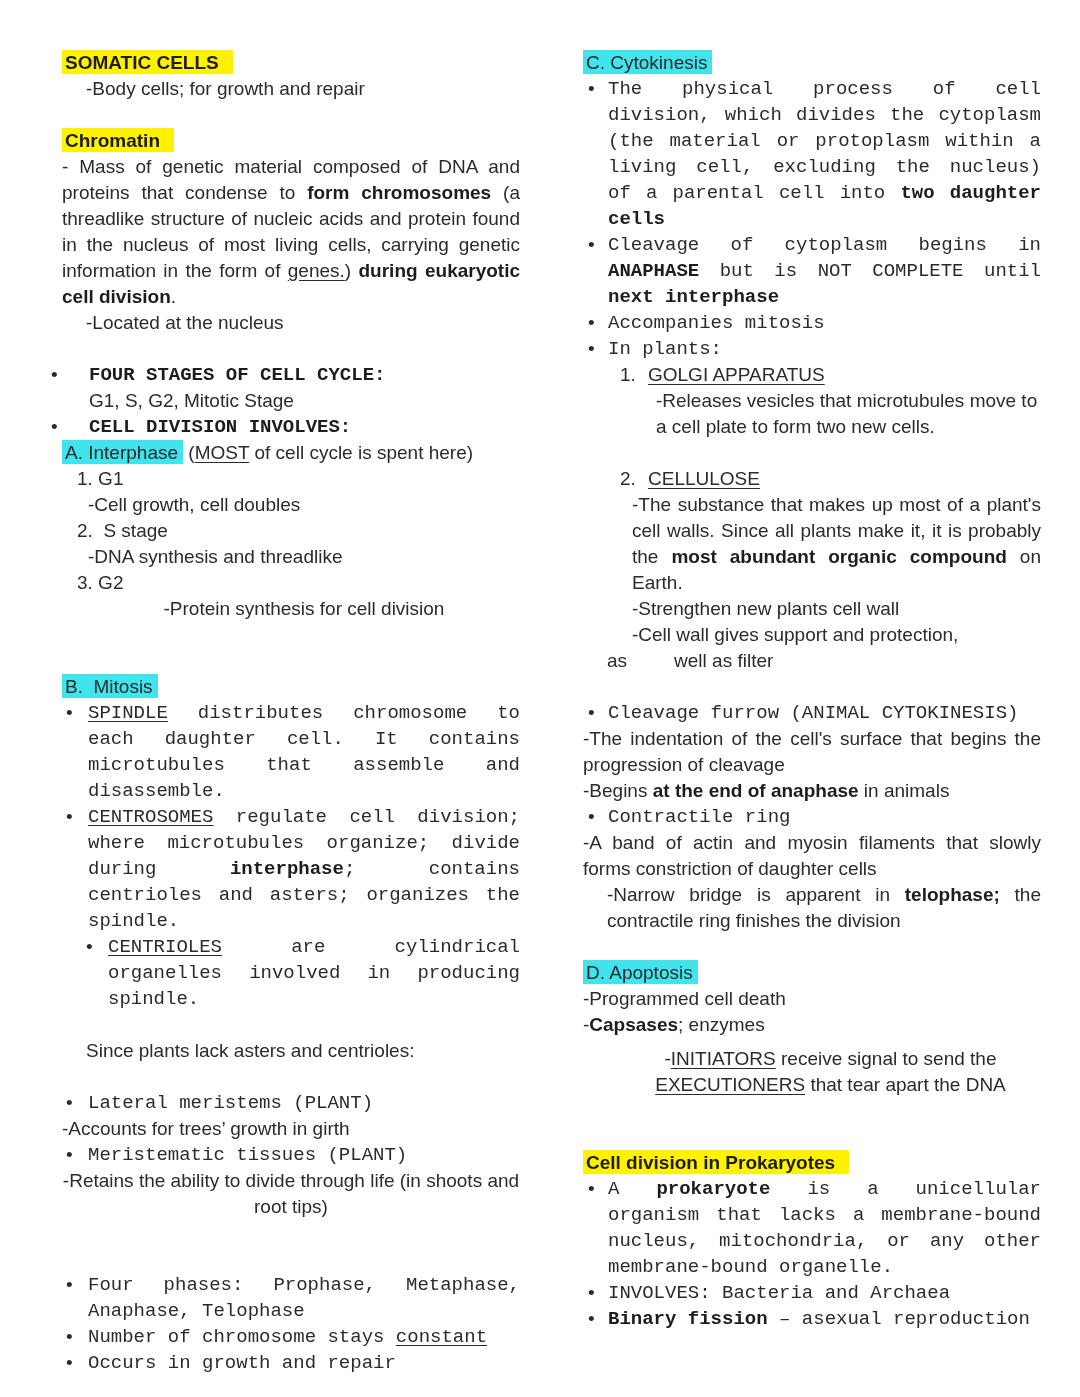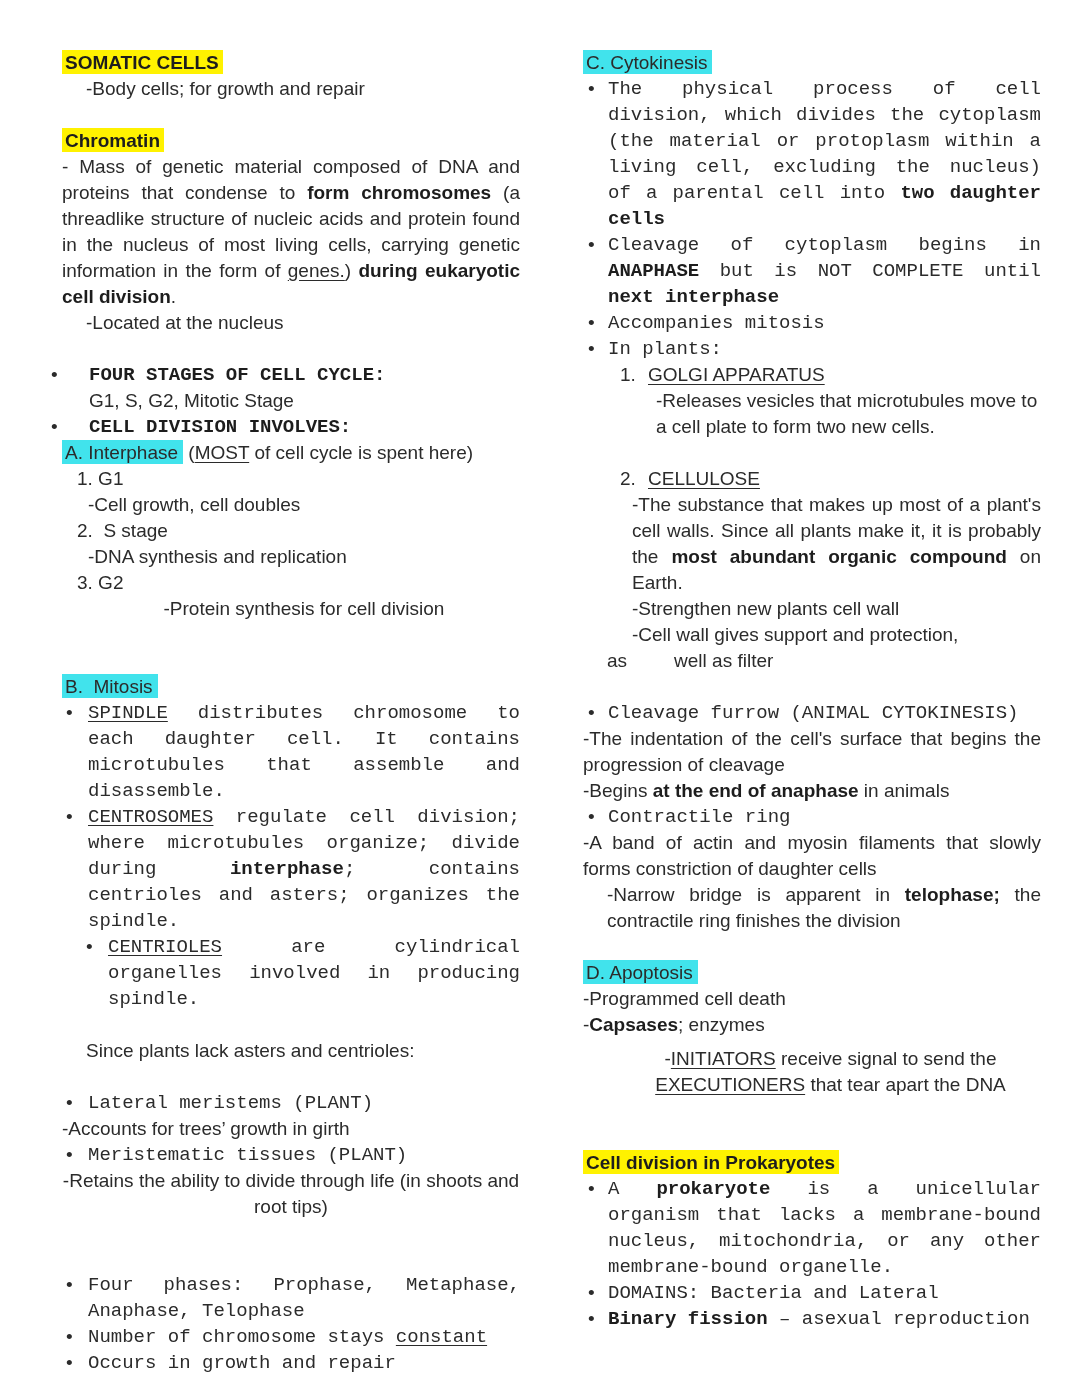--- a/index.html
+++ b/index.html
@@ -11,21 +11,21 @@
     font-size:19px; line-height:26px; color:#2b2b2b;
     overflow:hidden;
   }
   .cols { display:flex; gap:63px; align-items:flex-start; }
   .col { width:458px; flex:0 0 458px; }
   p { margin:0; }
   .just { text-align:justify; }
   .pre { white-space:pre-wrap; }
   b { font-weight:700; color:#1d1d1d; }
   u { text-underline-offset:3px; }
-  .hl-y { background:#fff200; font-weight:700; color:#1d1d1d; padding:2px 4px 1px 3px; }
+  .hl-y { background:#fff200; font-weight:700; color:#1d1d1d; padding:2px 14px 1px 3px; }
   .hl-c { background:#41e3ec; padding:2px 5px 1px 3px; }
   .bullet { display:flex; }
   .bullet .dot { flex:0 0 22px; }
   .bullet .bt { flex:1 1 auto;font-family:Liberation Mono, monospace; }
   .bl1 { margin-left:-11px; } .bl1 .dot { flex:0 0 38px; }
   .bl2 { margin-left:4px; }  .bl2 .dot { flex:0 0 22px; }
   .br  { margin-left:5px; }  .br .dot  { flex:0 0 20px; }
   .num-item { padding-left:15px; }
   .num-sub  { padding-left:26px; }
   .rnum { padding-left:37px; }
@@ -60,21 +60,21 @@
       <div class="bullet bl1">
         <span class="dot">•</span>
         <div class="bt"><b>CELL DIVISION INVOLVES:</b></div>
       </div>
 
       <p class="just"><span class="hl-c">A. Interphase</span><span> (</span><u>MOST</u><span> of cell cycle is spent here)</span></p>
 
       <p class="num-item"><span>1. G1</span></p>
       <p class="num-sub"><span>-Cell growth, cell doubles</span></p>
       <p class="num-item pre"><span class="pre">2.  S stage</span></p>
-      <p class="num-sub"><span>-DNA synthesis and replication</span></p>
+      <p class="num-sub"><span>-DNA synthesis and threadlike</span></p>
       <p class="num-item"><span>3. G2</span></p>
       <p class="num-sub mb2"><span>-Protein synthesis for cell division</span></p>
 
       <p><span class="hl-c pre">B.  Mitosis</span></p>
       <div class="bullet bl2">
         <span class="dot">•</span>
         <div class="bt just"><u>SPINDLE</u><span> distributes chromosome to each daughter cell. It contains microtubules that assemble and disassemble.</span></div>
       </div>
       <div class="bullet bl2">
         <span class="dot">•</span>
@@ -161,21 +161,21 @@
       <p><span>-</span><b>Capsases</b><span>; enzymes</span></p>
       <p class="ind37 just mb2"><span>-</span><u>INITIATORS</u><span> receive signal to send the </span><u>EXECUTIONERS</u><span> that tear apart the DNA</span></p>
 
       <p><span class="hl-y">Cell division in Prokaryotes</span></p>
       <div class="bullet br">
         <span class="dot">•</span>
         <div class="bt just"><span>A </span><b>prokaryote</b><span> is a unicellular organism that lacks a membrane-bound nucleus, mitochondria, or any other membrane-bound organelle.</span></div>
       </div>
       <div class="bullet br">
         <span class="dot">•</span>
-        <div class="bt"><span>DOMAINS: Bacteria and Lateral</span></div>
+        <div class="bt"><span>INVOLVES: Bacteria and Archaea</span></div>
       </div>
       <div class="bullet br">
         <span class="dot">•</span>
         <div class="bt"><b>Binary fission</b><span> – asexual reproduction</span></div>
       </div>
 
     </div>
   </div>
 </div>
 

